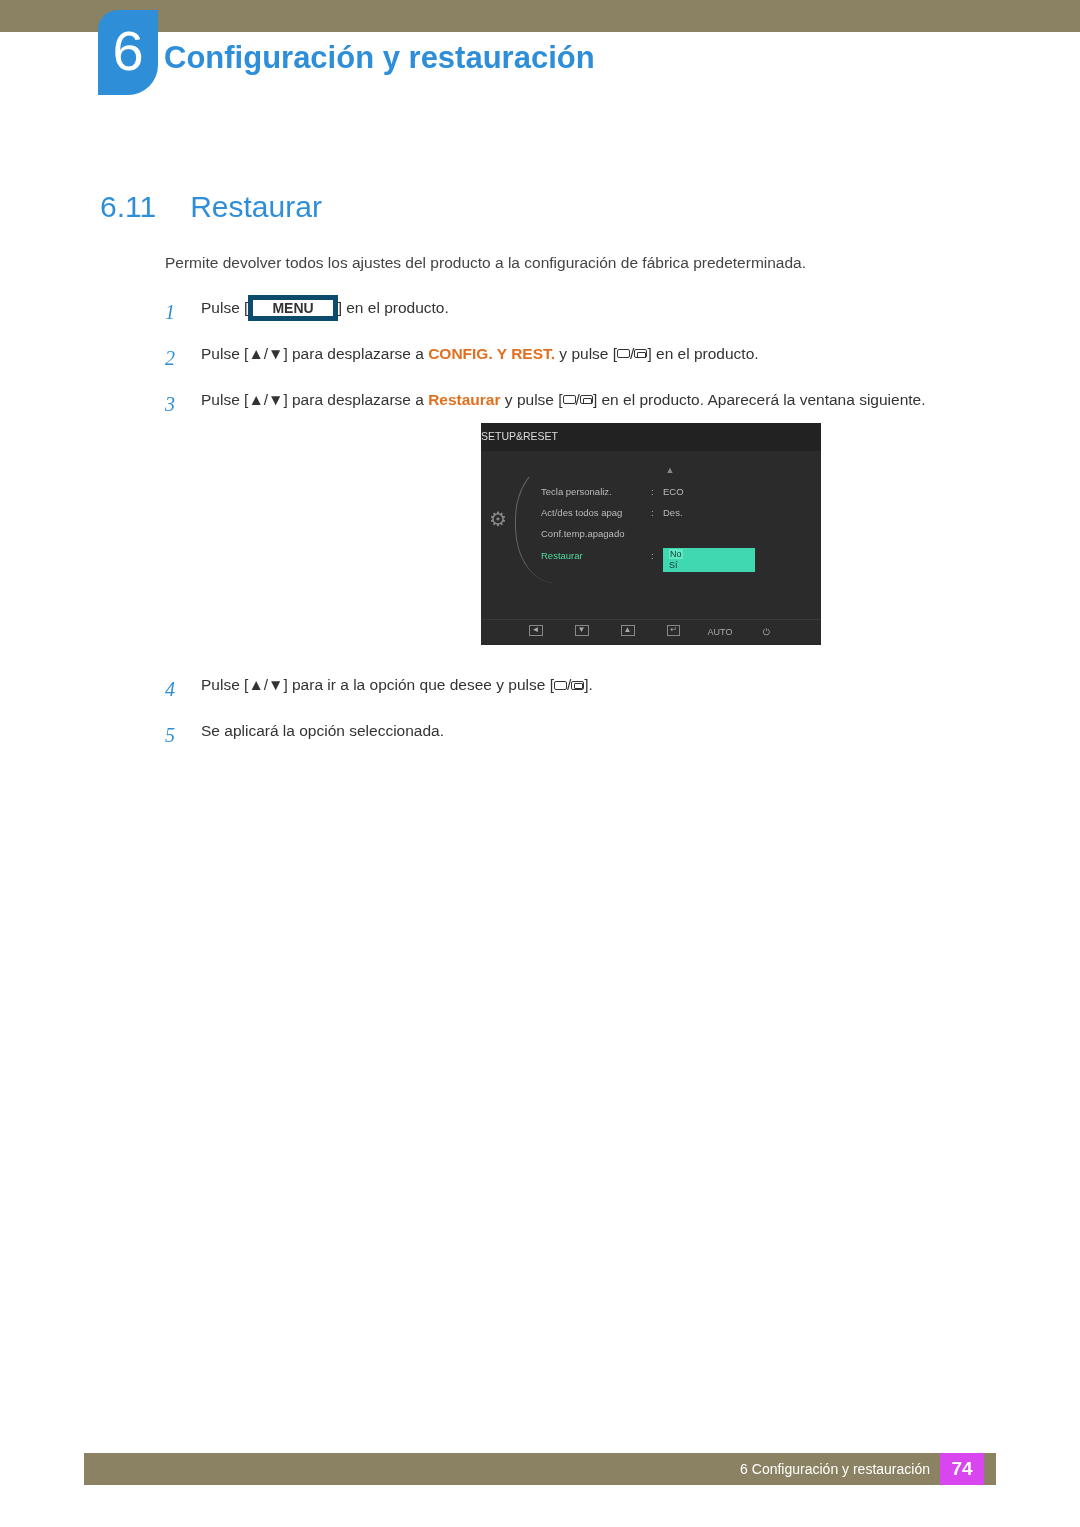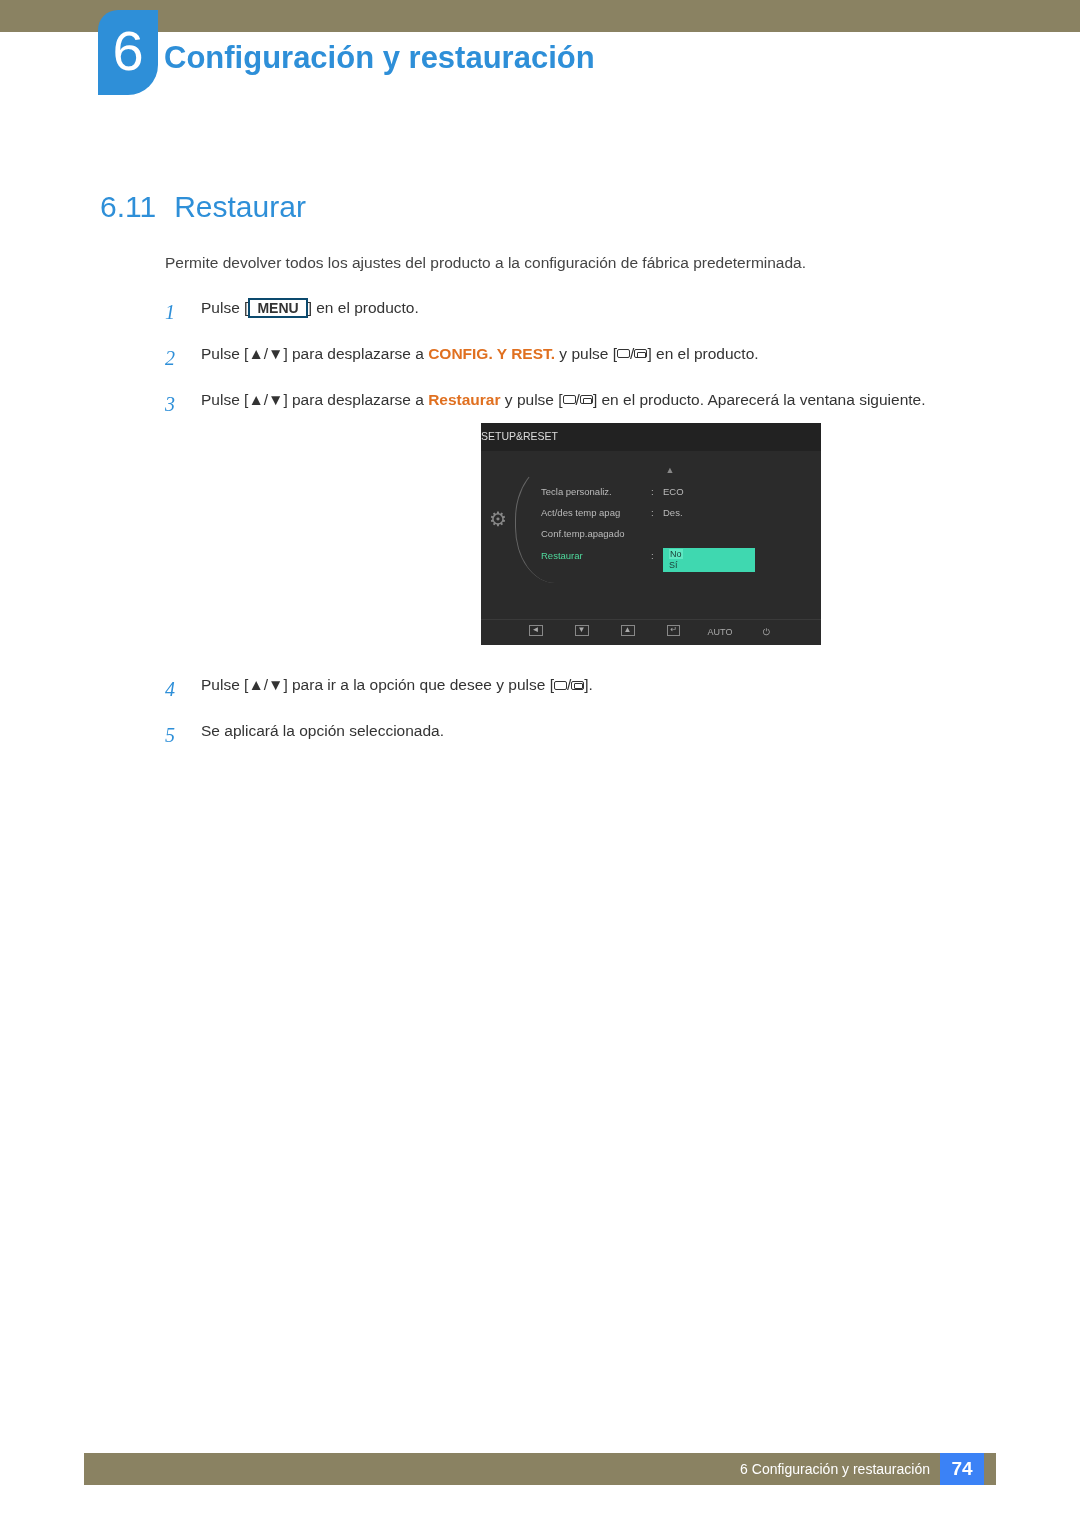--- a/index.html
+++ b/index.html
@@ -38,21 +38,21 @@
     color: #2e8fd8;
   }
   .content {
     position: absolute;
     left: 100px; top: 190px;
     width: 880px;
   }
   .section-row {
     display: flex;
     align-items: baseline;
-    gap: 18px;
+    gap: 34px;
     margin-bottom: 30px;
   }
   .section-num {
     font-size: 30px;
     color: #2e8fd8;
     font-weight: 400;
   }
   .section-title {
     font-size: 30px;
     color: #2e8fd8;
@@ -97,22 +97,22 @@
     font-size: 20px;
     font-weight: 400;
     font-family: Georgia, serif;
     min-width: 18px;
   }
   .step-body {
     flex: 1;
     color: #333;
   }
   .menu-box {
-    border: 2px solid #0c4a6e;
-    padding: 0 7px;
+    border: 5px solid #0c4a6e;
+    padding: 0 19px;
     font-weight: bold;
     font-size: 14px;
   }
   .orange { color: #e07020; font-weight: bold; }
   .osd {
     margin: 10px 0 14px 280px;
     width: 340px;
     background: #2b2b2b;
     color: #ccc;
     font-size: 10px;
@@ -200,21 +200,21 @@
     align-items: center;
     justify-content: flex-end;
     padding-right: 12px;
   }
   .footer-text {
     color: #fff;
     font-size: 14px;
     padding-right: 10px;
   }
   .footer-page {
-    background: #3b82f6;
+    background: #d946ef;
     color: #fff;
     font-size: 19px;
     font-weight: bold;
     width: 44px;
     height: 32px;
     display: flex;
     align-items: center;
     justify-content: center;
   }
   .arrow-glyph { font-family: Arial; }
@@ -280,21 +280,21 @@
           <div class="osd-body">
             <div class="osd-arrow-up">▲</div>
             <div class="osd-gear">⚙</div>
             <div class="osd-arc"></div>
             <div class="osd-row">
               <span class="osd-label">Tecla personaliz.</span>
               <span class="osd-colon">:</span>
               <span class="osd-val">ECO</span>
             </div>
             <div class="osd-row">
-              <span class="osd-label">Act/des temp apag</span>
+              <span class="osd-label">Act/des todos apag</span>
               <span class="osd-colon">:</span>
               <span class="osd-val">Des.</span>
             </div>
             <div class="osd-row">
               <span class="osd-label">Conf.temp.apagado</span>
               <span class="osd-colon"></span>
               <span class="osd-val"></span>
             </div>
             <div class="osd-row green">
               <span class="osd-label">Restaurar</span>

